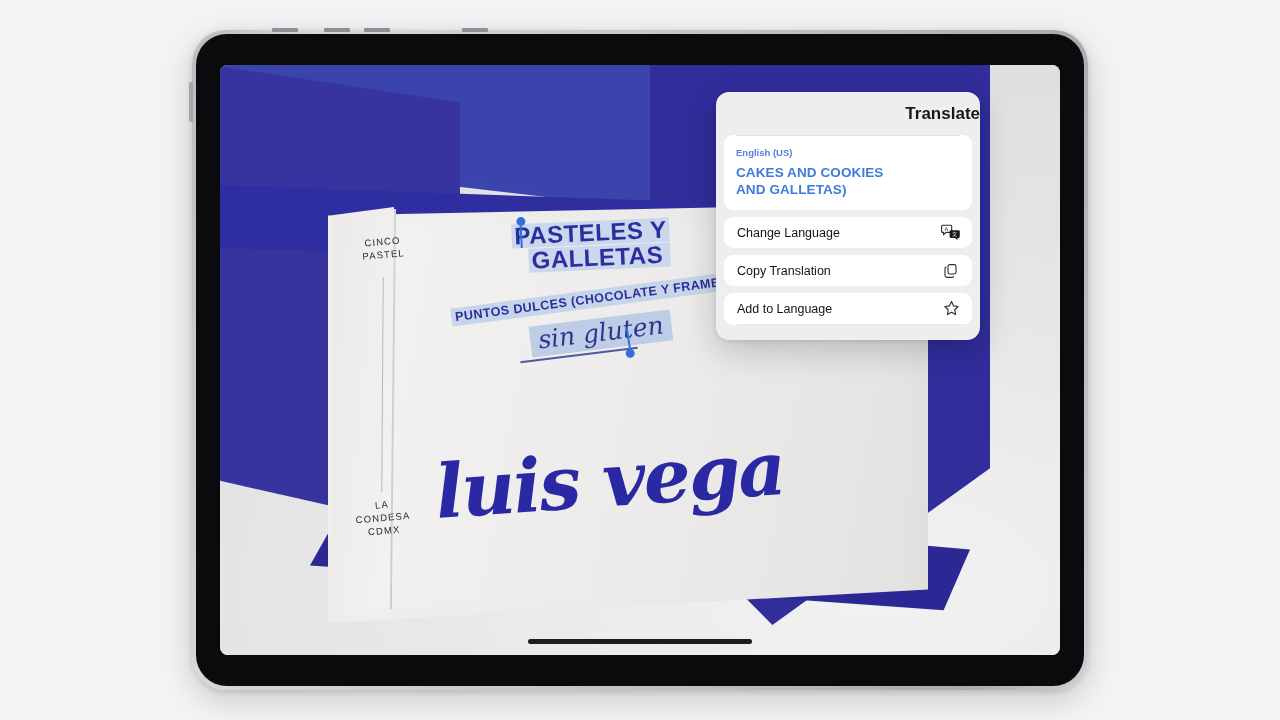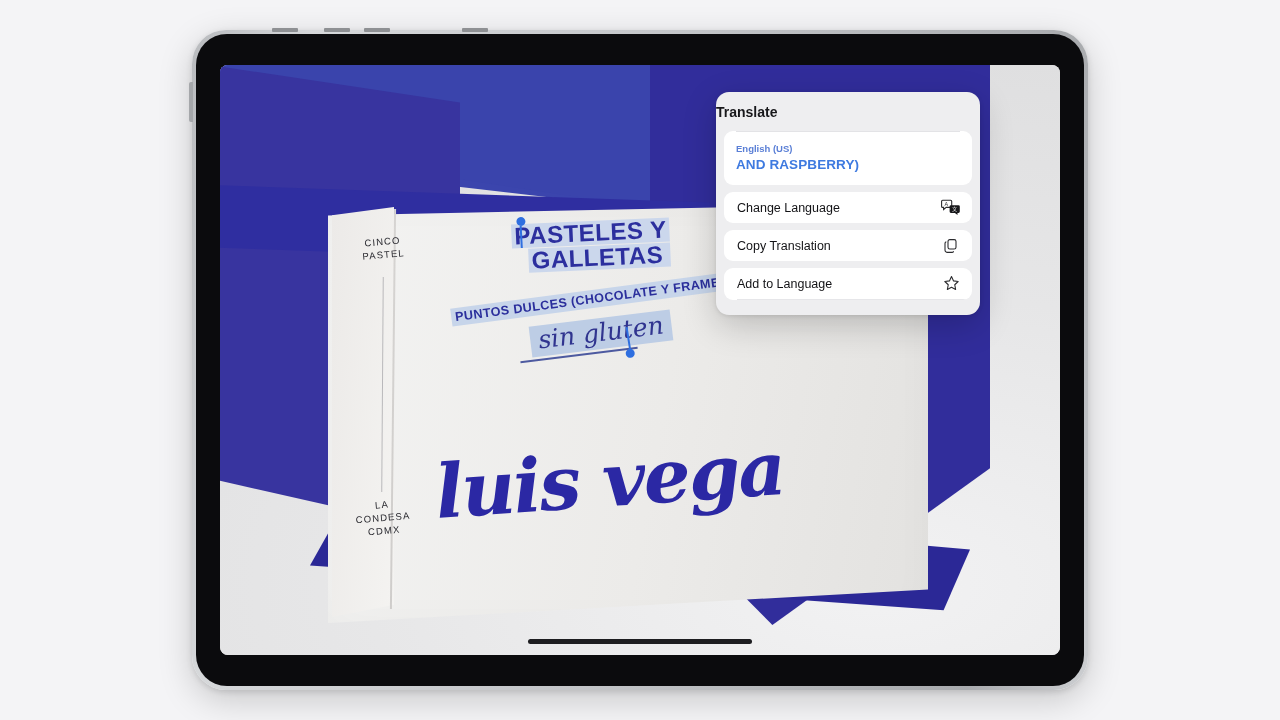--- a/index.html
+++ b/index.html
@@ -192,22 +192,22 @@
     position: absolute;
     left: 496px; top: 27px;
     width: 264px;
     background: #eeeef0;
     border-radius: 13px;
     box-shadow: 0 10px 34px rgba(0,0,0,.20), 0 1px 4px rgba(0,0,0,.10);
     overflow: hidden;
     font-family: "Liberation Sans", sans-serif;
   }
   .popup-title {
-    text-align: left;
-    font-size: 14px; font-weight: 600; color: #18181b;
+    text-align: right;
+    font-size: 17px; font-weight: 600; color: #18181b;
     padding: 12px 0 11px;
   }
   .card {
     background: #ffffff;
     margin: 0 8px 7px;
     border-radius: 9px;
     overflow: hidden;
   }
   .card.translation { padding: 0; }
 
@@ -334,21 +334,22 @@
 
     <div id="translate-popup">
       <div class="popup-title">Translate</div>
 
       <div class="card translation">
 
         <div class="divider"></div>
 
         <div class="tgt-block">
           <div class="tgt-lang">English (US)</div>
-          <div class="tgt-line small" style="margin-top:0">AND RASPBERRY)</div>
+          <div class="tgt-line">CAKES AND COOKIES</div>
+          <div class="tgt-line small" style="margin-top:0">AND GALLETAS)</div>
         </div>
 
       </div>
 
       <div class="menu-item">
         <span>Change Language</span>
         <span class="ic">
           <svg width="20" height="17" viewBox="0 0 20 17">
             <g fill="none" stroke="#2b2b2e" stroke-width="1.1">
               <path d="M1.6 1.3h8.1a1 1 0 0 1 1 1v5.1a1 1 0 0 1-1 1H5.2L2.6 10.6V8.4H1.6a1 1 0 0 1-1-1V2.3a1 1 0 0 1 1-1z"></path>

